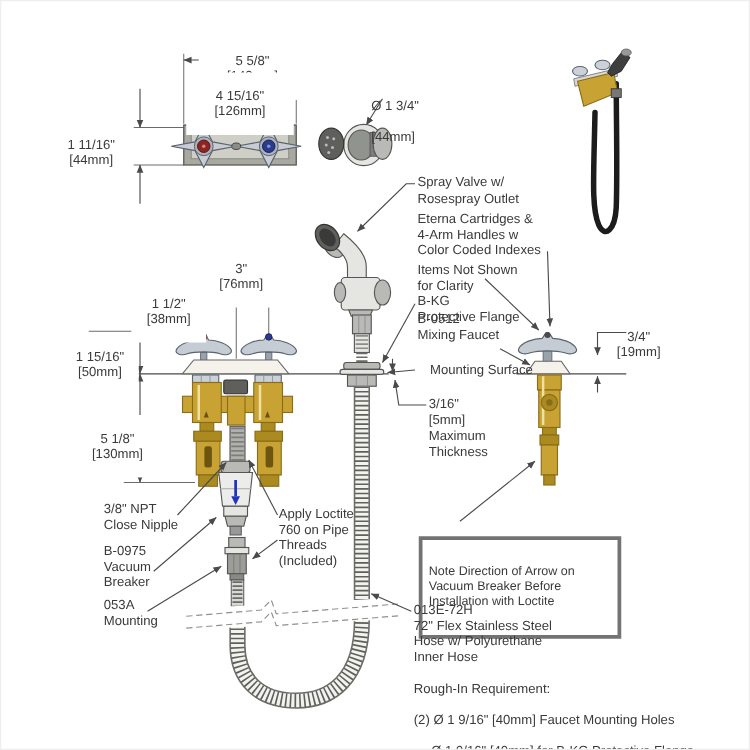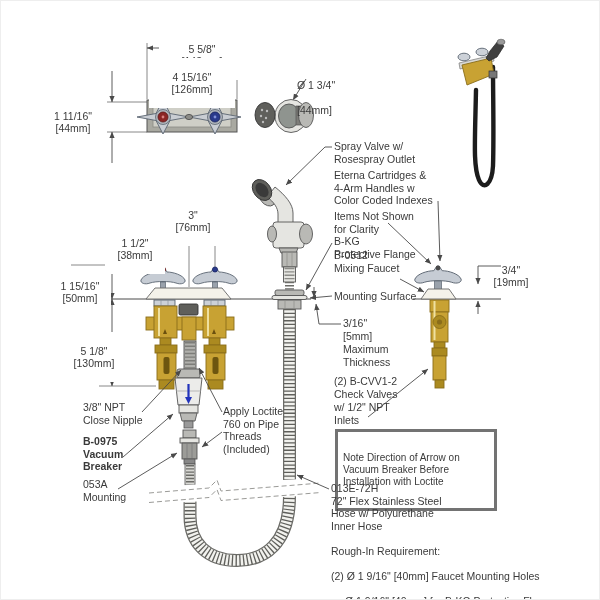--- a/index.html
+++ b/index.html
@@ -297,28 +297,24 @@
 Rosespray Outlet</div>
 <div class="lbl" style="left:333px;top:168px;">Eterna Cartridges &amp;
 4-Arm Handles w
 Color Coded Indexes</div>
 <div class="lbl" style="left:333px;top:234px;">B-KG
 Protective Flange</div>
 <div class="lbl" style="left:333px;top:209px;">Items Not Shown
 for Clarity</div>
 <div class="lbl" style="left:333px;top:248px;">B-0512
 Mixing Faucet</div>
-<div class="lbl" style="left:333px;top:289px;">Mounting Surface</div>
-<div class="lbl" style="left:333px;top:374px;line-height:13px;">(2) B-CVV1-2
-Check Valves
-w/ 1/2" NPT
-Inlets</div>
+<div class="lbl" style="left:343px;top:289px;">Mounting Surface</div>
 <div class="lbl" style="left:82px;top:400px;">3/8" NPT
 Close Nipple</div>
-<div class="lbl" style="left:82px;top:434px;font-weight:bold;">B-0975
+<div class="lbl" style="left:82px;top:434px;">B-0975
 Vacuum
 Breaker</div>
 <div class="lbl" style="left:82px;top:477px;">053A
 Mounting</div>
 <div class="lbl" style="left:222px;top:404px;">Apply Loctite
 760 on Pipe
 Threads
 (Included)</div>
 <div class="notebox" style="left:334px;top:428px;width:146px;">Note Direction of Arrow on
 Vacuum Breaker Before

